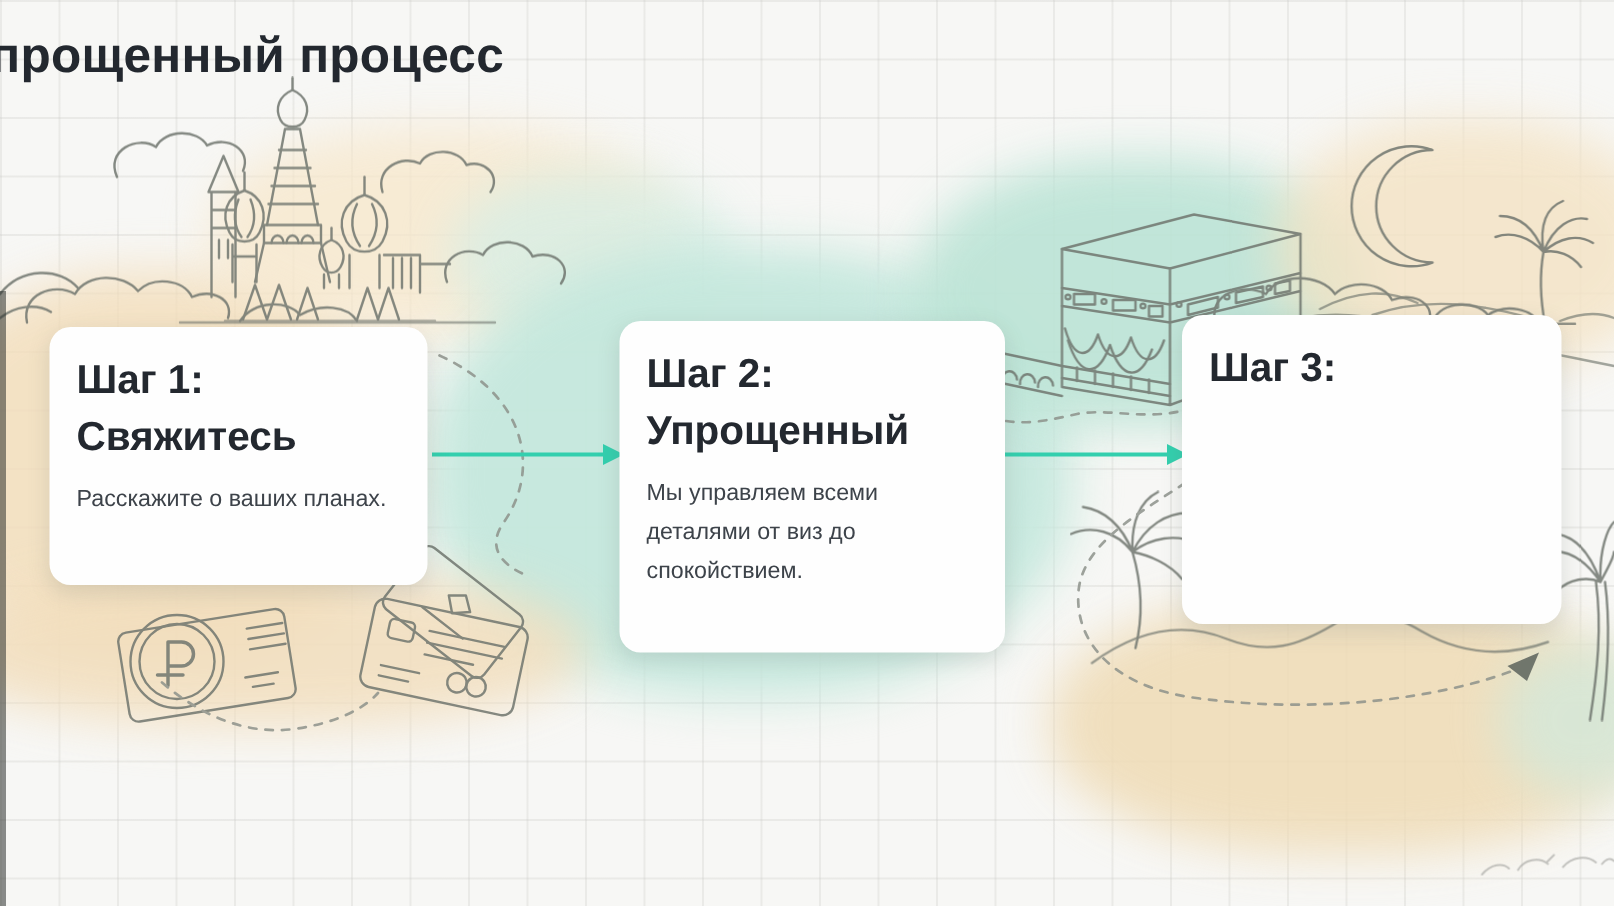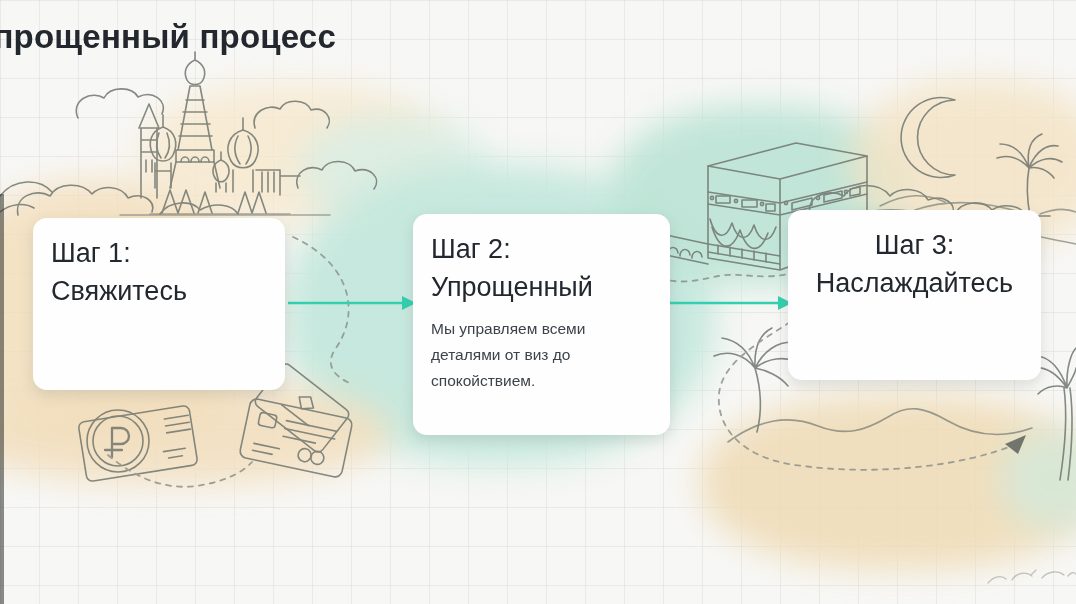--- a/index.html
+++ b/index.html
@@ -29,23 +29,23 @@
     position:absolute;left:-26px;top:-4px;
     font-size:33px;font-weight:700;color:#23282f;letter-spacing:.2px;white-space:nowrap;
   }
   .card{
     position:absolute;background:#fefefe;border-radius:14px;
     box-shadow:0 5px 14px rgba(95,105,100,.18);
     padding:16px 18px;box-sizing:border-box;
   }
   .card-1{left:33px;top:218px;width:252px;height:172px;}
   .card-2{left:413px;top:214px;width:257px;height:221px;}
-  .card-3{left:788px;top:210px;width:253px;height:170px;text-align:center;}
+  .card-3{left:788px;top:210px;width:253px;height:206px;}
   .card-label,.card-title{
-    font-size:27px;font-weight:400;color:#23282f;line-height:1.42;
+    font-size:27px;font-weight:700;color:#23282f;line-height:1.42;
   }
   .card-desc{
     margin:9px 0 0 0;font-size:15.5px;font-weight:500;color:#3d434a;line-height:1.7;
   }
   .left-frame-edge{
     position:absolute;left:0;top:194px;width:4px;height:410px;
     background:rgba(45,50,46,.55);
   }
 </style>
 </head>
@@ -199,27 +199,27 @@
         <polygon points="778,296 792,303 778,310" stroke="none"></polygon>
       </g>
     </g>
   </svg>
 
   <h1 class="page-title">Упрощенный процесс</h1>
 
   <div class="card card-1">
     <div class="card-label">Шаг 1:</div>
     <div class="card-title">Свяжитесь</div>
+    <p class="card-desc">Расскажите о ваших планах.</p>
   </div>
 
   <div class="card card-2">
     <div class="card-label">Шаг 2:</div>
     <div class="card-title">Упрощенный</div>
     <p class="card-desc">Мы управляем всеми деталями от виз до спокойствием.</p>
   </div>
 
   <div class="card card-3">
     <div class="card-label">Шаг 3:</div>
-    <div class="card-title">Наслаждайтесь</div>
   </div>
 
   <div class="left-frame-edge"></div>
 </div>
 
 </body></html>

